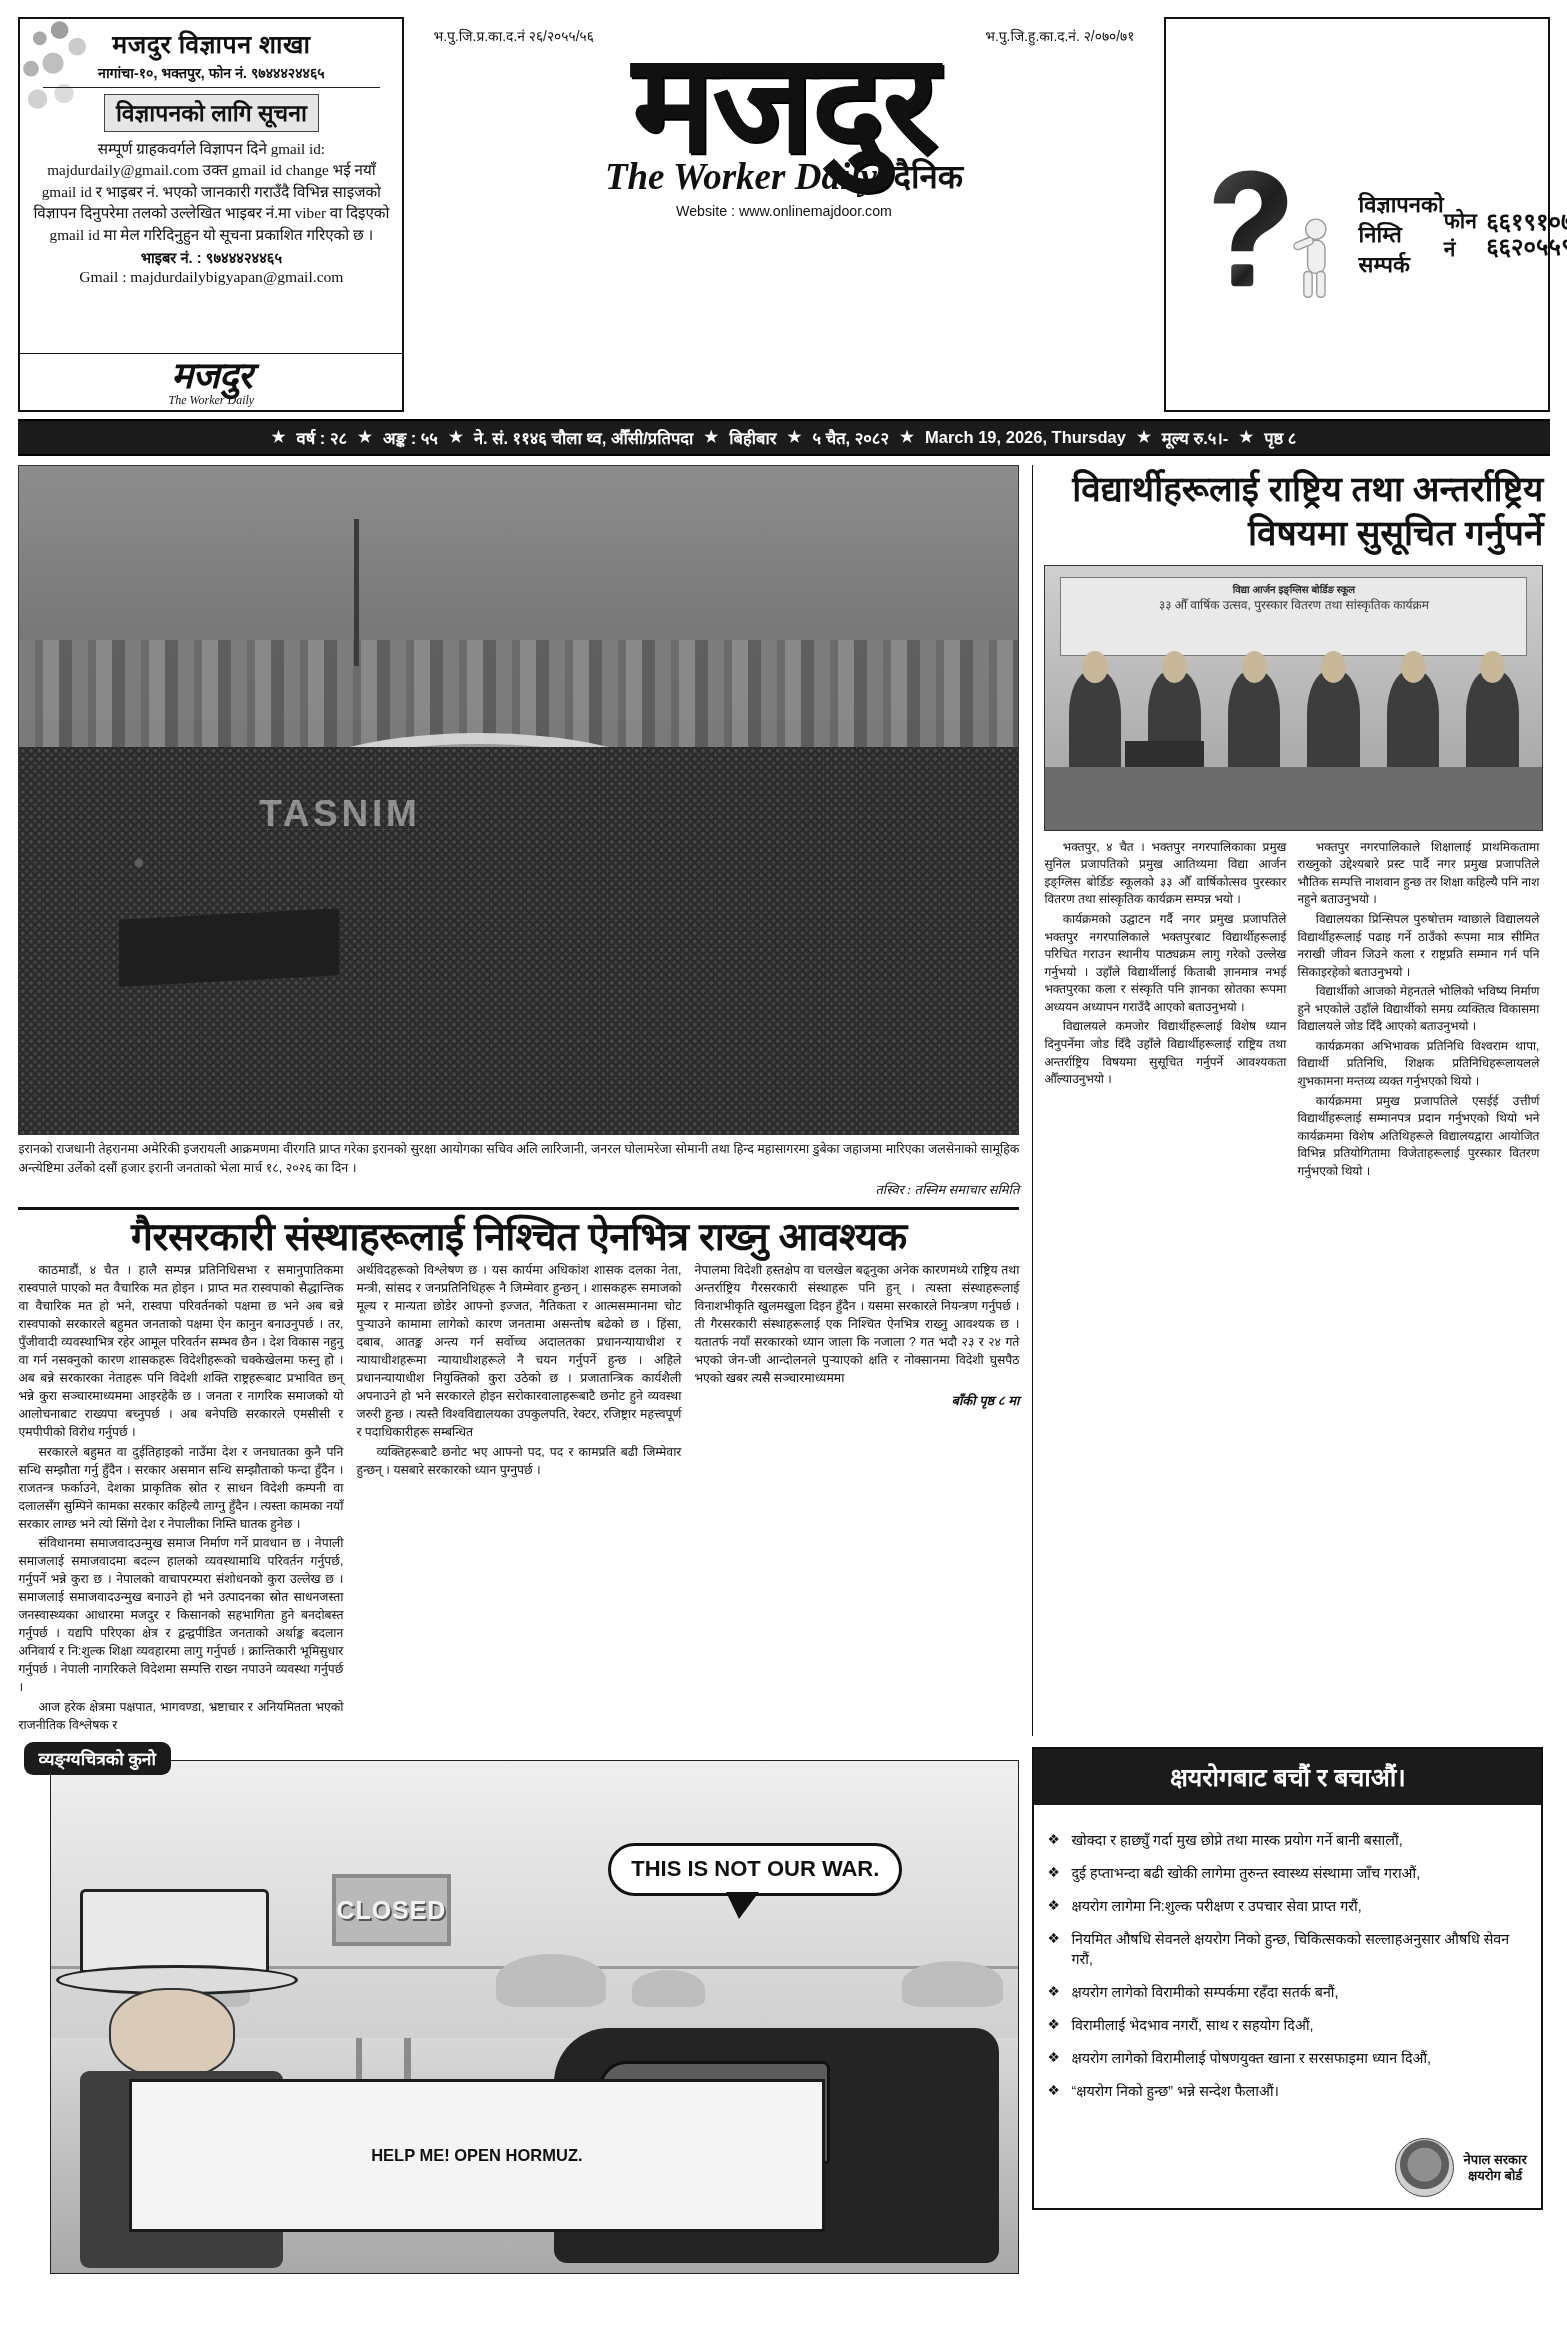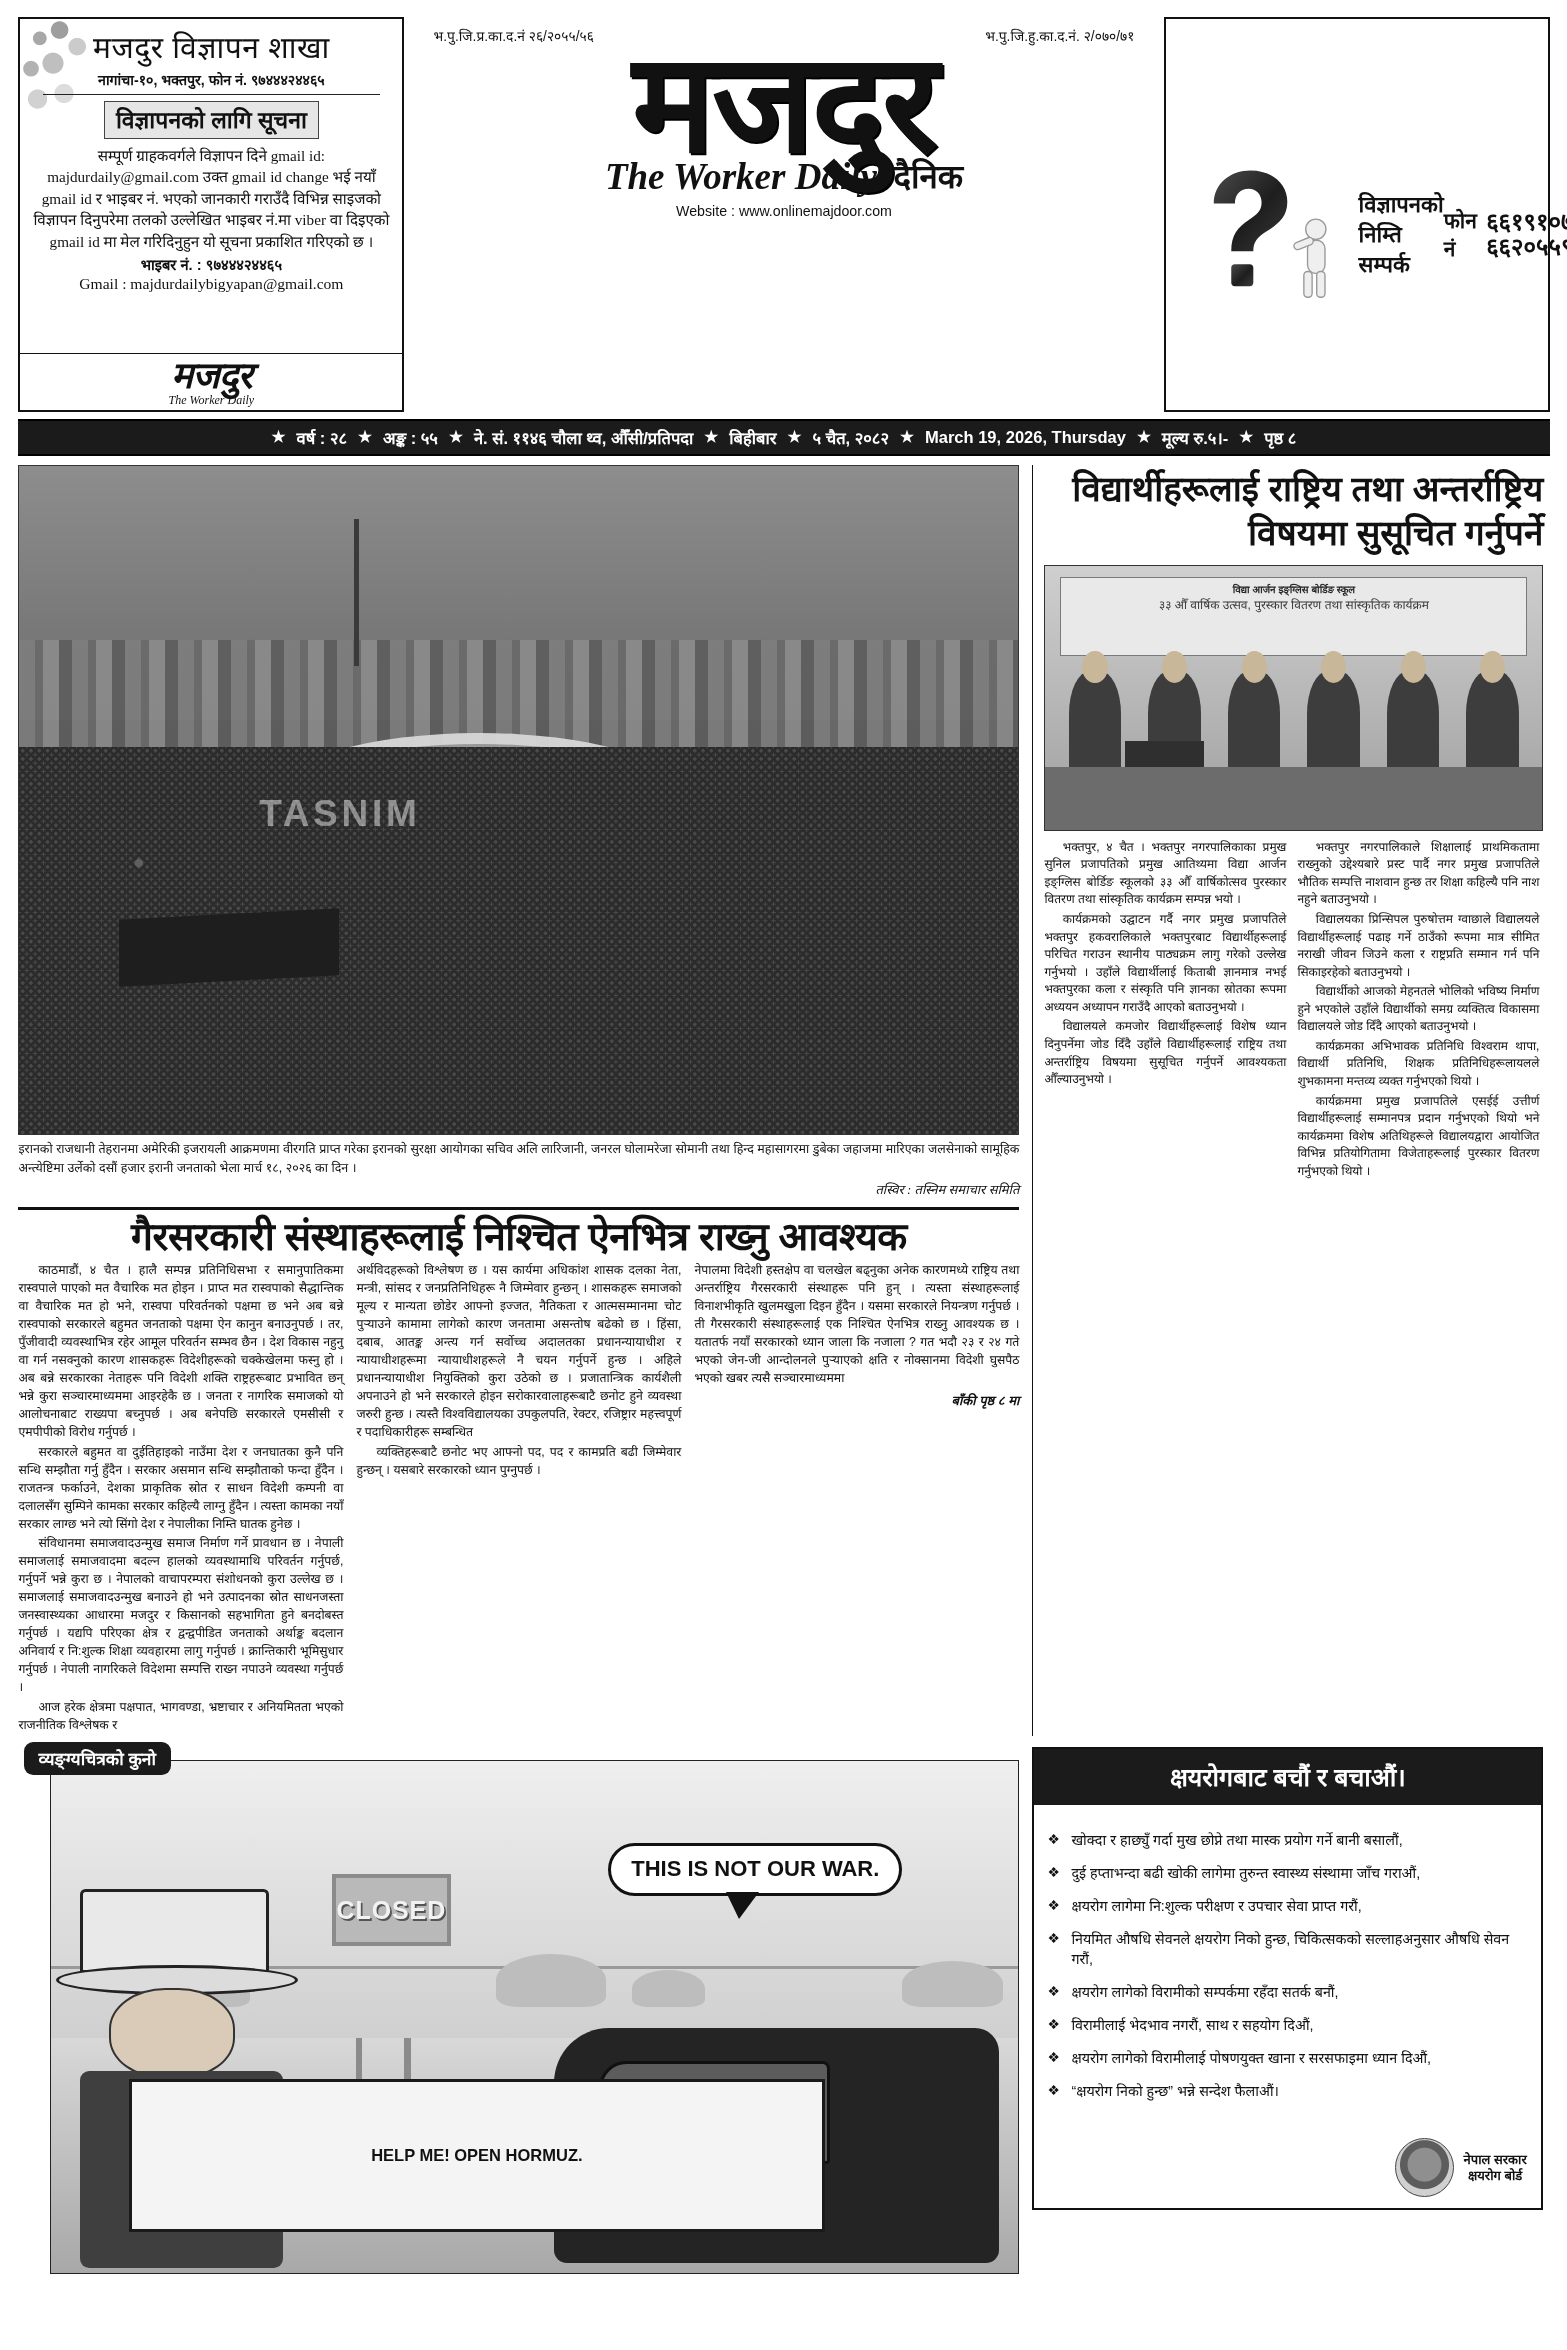--- a/index.html
+++ b/index.html
@@ -22,21 +22,21 @@
   .ad-left .leafy { position:absolute; left:0; top:0; width:110px; height:138px;
       background:radial-gradient(circle at 18% 14%, #9a9a9a 0 6.4px, transparent 7.3px),
                  radial-gradient(circle at 36% 8%, #8e8e8e 0 8.3px, transparent 9.2px),
                  radial-gradient(circle at 10% 36%, #a5a5a5 0 7.3px, transparent 8.3px),
                  radial-gradient(circle at 30% 32%, #b5b5b5 0 10px, transparent 11px),
                  radial-gradient(circle at 52% 20%, #c3c3c3 0 8.3px, transparent 9.2px),
                  radial-gradient(circle at 16% 58%, #c9c9c9 0 9.2px, transparent 10px),
                  radial-gradient(circle at 40% 54%, #d6d6d6 0 9.2px, transparent 10px);
       opacity:.85; pointer-events:none; }
   .ad-left .inner { padding:7.3px 9.2px 5.5px 9.2px; text-align:center; position:relative; z-index:2; }
-  .ad-title { font-family:"Liberation Sans", sans-serif; font-weight:normal; font-size:30px; letter-spacing:0.5px; }
+  .ad-title { font-family:"Liberation Sans", sans-serif; font-weight:bold; font-size:25px; letter-spacing:0.5px; }
   .ad-sub { font-family:"Liberation Sans", sans-serif; font-weight:bold; font-size:14.2px; margin-top:2.8px; }
   .ad-rule { border-bottom:1.8px solid #222; margin:5.5px 13px 6.4px 13px; }
   .ad-banner { display:inline-block; border:1.8px solid #444; background:#e6e6e6;
                font-family:"Liberation Sans", sans-serif; font-weight:bold; font-size:23px;
                padding:0.9px 11px 2.8px 11px; }
   .ad-body { font-size:15.2px; line-height:1.42; margin-top:5.5px; }
   .ad-viber { font-family:"Liberation Sans", sans-serif; font-weight:bold; font-size:14.7px; margin-top:1.8px; }
   .ad-gmail { font-size:15.6px; margin-top:0.9px; }
   .ad-logo-strip { margin-top:auto; border-top:1.8px solid #111; padding:3.7px 0 1.8px 0; text-align:center; }
   .ad-logo-strip .lg { font-family:"Liberation Sans", sans-serif; font-weight:bold; font-style:italic;
@@ -340,21 +340,21 @@
           <div class="p"></div>
           <div class="p"></div>
         </div>
         <div class="table"></div>
         <div class="stagefloor"></div>
       </div>
 
       <div class="rcols2">
         <div class="rc">
           <p class="noindent">भक्तपुर, ४ चैत । भक्तपुर नगरपालिकाका प्रमुख सुनिल प्रजापतिको प्रमुख आतिथ्यमा विद्या आर्जन इङ्ग्लिस बोर्डिङ स्कूलको ३३ औँ वार्षिकोत्सव पुरस्कार वितरण तथा सांस्कृतिक कार्यक्रम सम्पन्न भयो ।</p>
-          <p>कार्यक्रमको उद्घाटन गर्दै नगर प्रमुख प्रजापतिले भक्तपुर हकवरालिकाले भक्तपुरबाट विद्यार्थीहरूलाई परिचित गराउन स्थानीय पाठ्यक्रम लागु गरेको उल्लेख गर्नुभयो । उहाँले विद्यार्थीलाई किताबी ज्ञानमात्र नभई भक्तपुरका कला र संस्कृति पनि ज्ञानका स्रोतका रूपमा अध्ययन अध्यापन गराउँदै आएको बताउनुभयो ।</p>
+          <p>कार्यक्रमको उद्घाटन गर्दै नगर प्रमुख प्रजापतिले भक्तपुर नगरपालिकाले भक्तपुरबाट विद्यार्थीहरूलाई परिचित गराउन स्थानीय पाठ्यक्रम लागु गरेको उल्लेख गर्नुभयो । उहाँले विद्यार्थीलाई किताबी ज्ञानमात्र नभई भक्तपुरका कला र संस्कृति पनि ज्ञानका स्रोतका रूपमा अध्ययन अध्यापन गराउँदै आएको बताउनुभयो ।</p>
           <p>विद्यालयले कमजोर विद्यार्थीहरूलाई विशेष ध्यान दिनुपर्नेमा जोड दिँदै उहाँले विद्यार्थीहरूलाई राष्ट्रिय तथा अन्तर्राष्ट्रिय विषयमा सुसूचित गर्नुपर्ने आवश्यकता औँल्याउनुभयो ।</p>
         </div>
         <div class="rc">
           <p class="noindent">भक्तपुर नगरपालिकाले शिक्षालाई प्राथमिकतामा राख्नुको उद्देश्यबारे प्रस्ट पार्दै नगर प्रमुख प्रजापतिले भौतिक सम्पत्ति नाशवान हुन्छ तर शिक्षा कहिल्यै पनि नाश नहुने बताउनुभयो ।</p>
           <p>विद्यालयका प्रिन्सिपल पुरुषोत्तम ग्वाछाले विद्यालयले विद्यार्थीहरूलाई पढाइ गर्ने ठाउँको रूपमा मात्र सीमित नराखी जीवन जिउने कला र राष्ट्रप्रति सम्मान गर्न पनि सिकाइरहेको बताउनुभयो ।</p>
           <p>विद्यार्थीको आजको मेहनतले भोलिको भविष्य निर्माण हुने भएकोले उहाँले विद्यार्थीको समग्र व्यक्तित्व विकासमा विद्यालयले जोड दिँदै आएको बताउनुभयो ।</p>
           <p>कार्यक्रमका अभिभावक प्रतिनिधि विश्वराम थापा, विद्यार्थी प्रतिनिधि, शिक्षक प्रतिनिधिहरूलायलले शुभकामना मन्तव्य व्यक्त गर्नुभएको थियो ।</p>
           <p>कार्यक्रममा प्रमुख प्रजापतिले एसईई उत्तीर्ण विद्यार्थीहरूलाई सम्मानपत्र प्रदान गर्नुभएको थियो भने कार्यक्रममा विशेष अतिथिहरूले विद्यालयद्वारा आयोजित विभिन्न प्रतियोगितामा विजेताहरूलाई पुरस्कार वितरण गर्नुभएको थियो ।</p>
         </div>
       </div>

